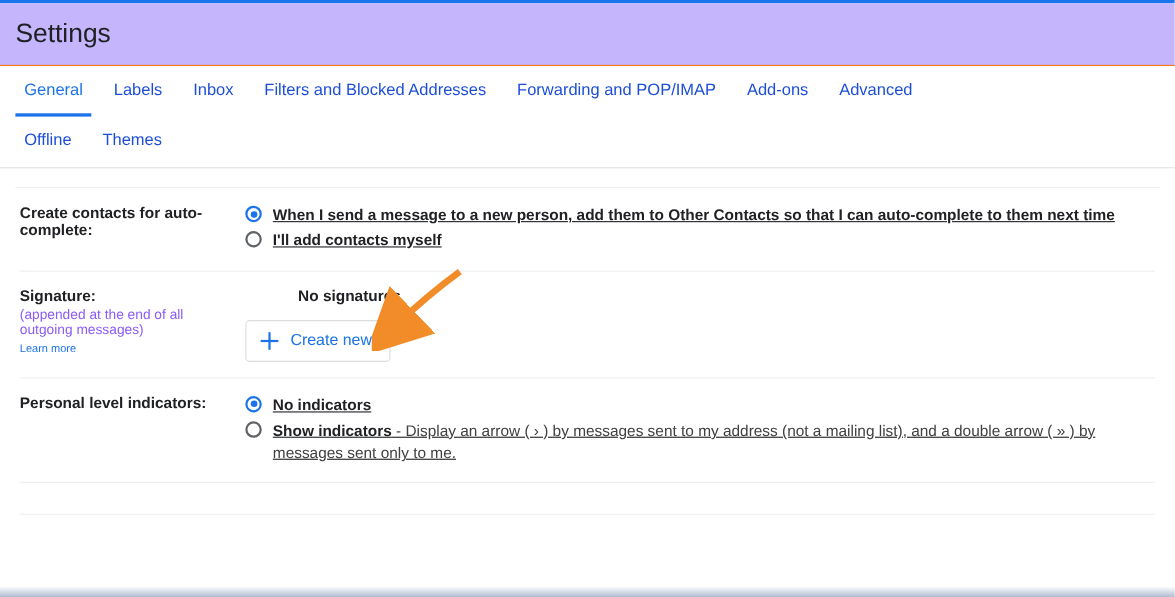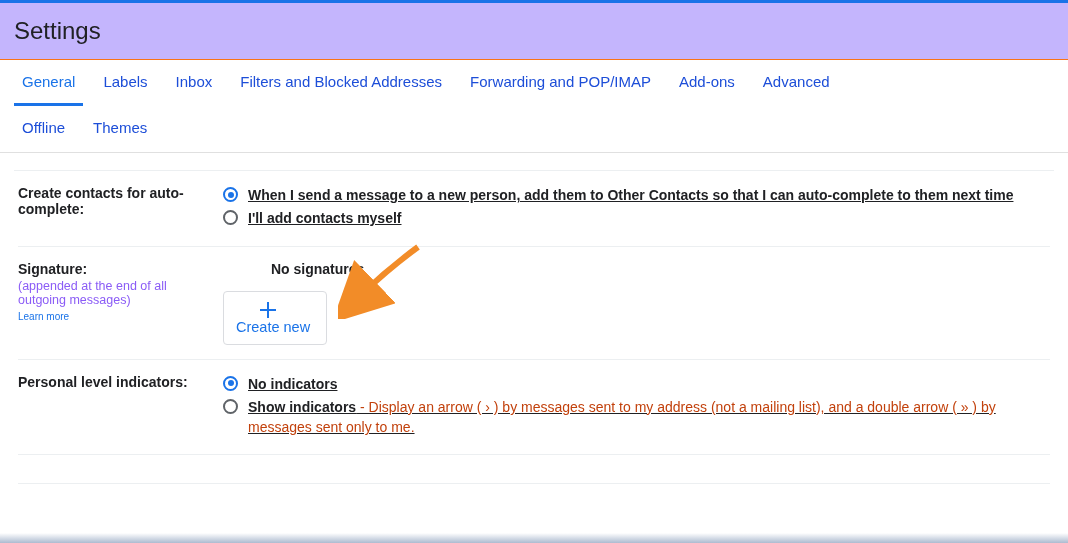--- a/index.html
+++ b/index.html
@@ -103,39 +103,38 @@
   .radio.checked::after {
     content: "";
     position: absolute;
     left: 2.5px; top: 2.5px;
     width: 6px; height: 6px;
     border-radius: 50%;
     background: #1a73e8;
   }
   .opt-text { flex: 1; text-decoration: underline; }
   .opt-text b { font-weight: 700; }
-  .opt-text .rest { color: #c2410c; }
+  .opt-text .rest { color: #404040; }
   .link { color: #1a73e8; cursor: pointer; }
   .no-sig {
     font-weight: 700;
     margin-bottom: 14px;
     padding-left: 48px;
   }
   .create-btn {
     display: inline-flex;
     align-items: center;
     border: 1px solid #dadce0;
     border-radius: 4px;
     padding: 9px 16px 9px 12px;
     cursor: pointer;
     color: #1a73e8;
     font-size: 14.5px;
     font-weight: 500;
     background: #fff;
-    flex-direction: column;
   }
   .plus-icon {
     width: 18px; height: 18px;
     margin-right: 10px;
     position: relative;
   }
   .plus-icon::before, .plus-icon::after {
     content: "";
     position: absolute;
     background: #1a73e8;

